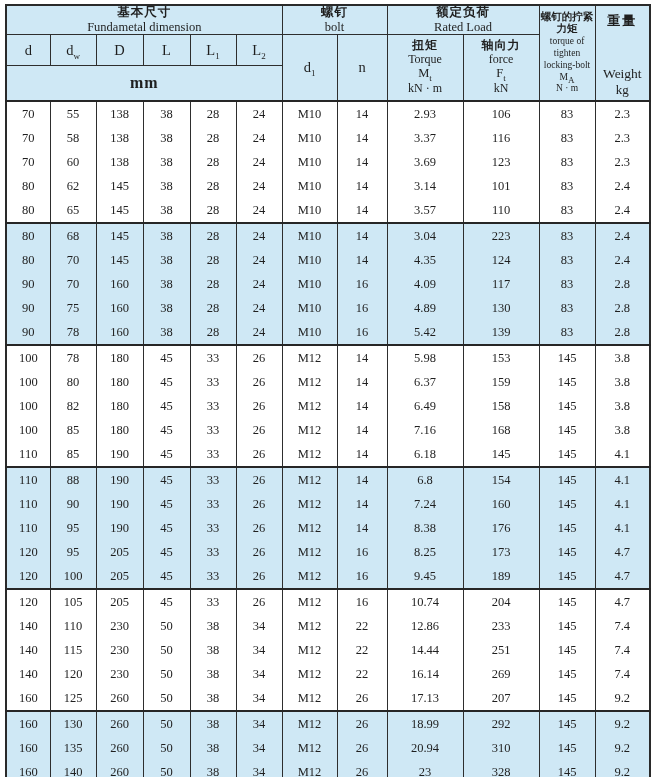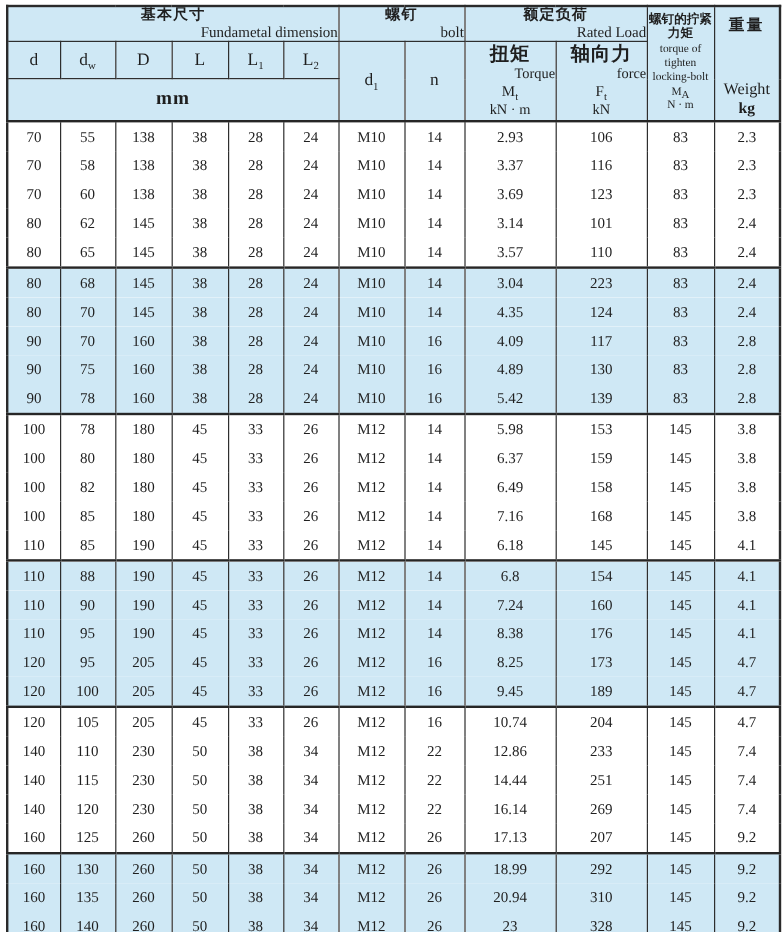--- a/index.html
+++ b/index.html
@@ -23,35 +23,35 @@
     padding:0;
     overflow:hidden;
   }
   thead th{background:#cfe8f5;font-weight:normal;}
   thead tr.row-a th{height:28px;}
   thead tr.row-b th{height:30px;}
   thead tr.row-c th{height:34px;font-weight:bold;}
   thead th{border-bottom-width:1px;}
   thead{border-bottom:2px solid #262626;padding-left:36px;}
   .zh{font-size:12.5px;font-weight:bold;letter-spacing:1px;line-height:1.1;}
-  .en{font-size:12.5px;line-height:1.15;text-align:right;}
+  .en{font-size:12.5px;line-height:1.15;}
   .sym{font-size:14.5px;}
   .sym sub,.qsym sub{font-size:9px;line-height:0;}
   .mm-cell{font-size:16px;letter-spacing:1px;}
-  .qty .zh{font-size:16px;}
+  .qty .zh{font-size:12px;}
   .qty .en{font-size:12px;}
   .qty .qsym{font-size:12.5px;line-height:1.2;}
   .qty .unit{font-size:12px;line-height:1.2;}
   .small-cell{font-size:9.5px;line-height:1.25;}
   .small-cell .zh{font-size:10.5px;letter-spacing:0;line-height:1.2;}
   .vstack{display:flex;flex-direction:column;justify-content:center;align-items:center;}
   .vspread{display:flex;flex-direction:column;justify-content:space-between;align-items:center;height:82px;padding:5px 0;}
   .wzh{font-size:13px;font-weight:bold;letter-spacing:2px;}
   .wen{font-size:13.5px;margin-top:36px;}
-  .wunit{font-size:13px;font-weight:bold;}
+  .wunit{font-size:13px;}
   tbody td{
     height:24px;
     font-size:12.5px;
     border-top:none;border-bottom:none;
     background:#ffffff;
   }
   tbody tr.band td{background:#cfe8f5;}
   tbody tr.block-start td{border-top:2px solid #262626;}
   tbody td:nth-child(7),
   tbody td:nth-child(9),

